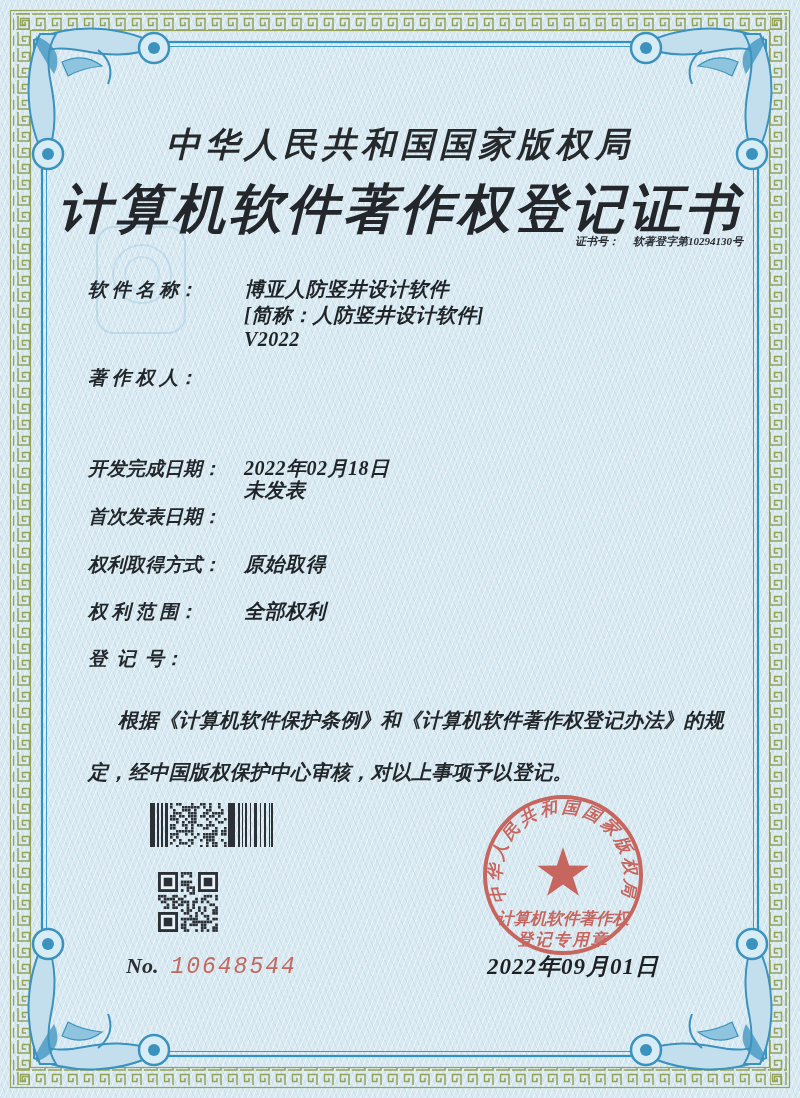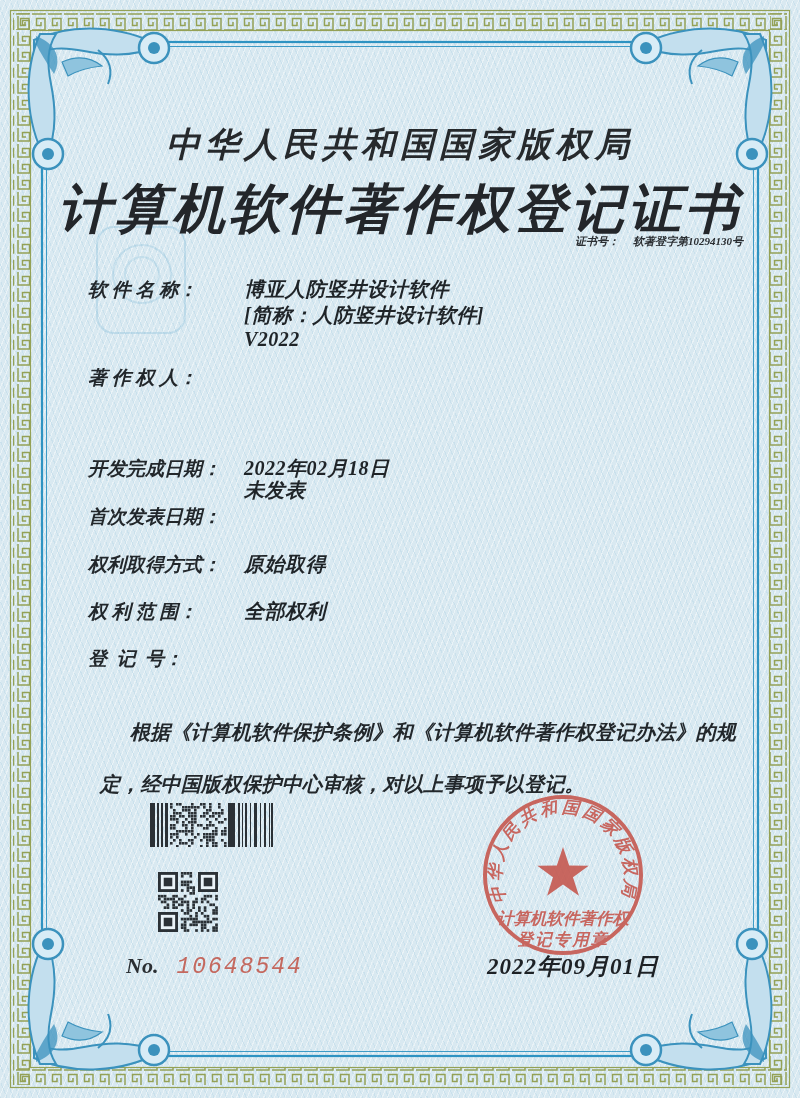--- a/index.html
+++ b/index.html
@@ -29,34 +29,34 @@
     right:57px;top:234px;font-size:11px;font-weight:bold;color:#2a2e32;
   }
   .cert-no .gap{display:inline-block;width:14px;}
   .field-label{
     left:88px;font-size:19px;font-weight:bold;white-space:pre;color:#22272b;
   }
   .field-value{
     left:230px;font-size:20px;font-weight:bold;color:#1f2428;letter-spacing:0.5px;white-space:pre;margin-left:14px;
   }
   .body-par{
-    left:84px;top:690px;width:644px;margin:16px;
+    left:84px;top:690px;width:644px;margin:4px;
     font-size:20px;font-weight:600;line-height:52px;text-indent:30px;
     color:#22272b;letter-spacing:0.2px;
   }
   .watermark{
     left:96px;top:226px;width:86px;height:104px;
     border:2px solid rgba(125,185,215,.45);border-radius:18px;opacity:.7;
   }
   .watermark .c1{position:absolute;left:14px;top:16px;width:56px;height:56px;border:2px solid rgba(125,185,215,.40);border-radius:50%;}
   .watermark .c2{position:absolute;left:26px;top:28px;width:32px;height:32px;border:2px solid rgba(125,185,215,.35);border-radius:50%;}
   .serial{left:126px;top:953px;font-size:22px;font-weight:bold;color:#2a2e32;}
   .serial .num{
     font-family:"Liberation Mono","DejaVu Sans Mono",monospace;
-    color:#c4685e;font-size:23px;letter-spacing:2px;margin-left:18px;font-weight:normal;
+    color:#c4685e;font-size:23px;letter-spacing:2px;margin-left:12px;font-weight:normal;
   }
   .issue-date{left:487px;top:951px;font-size:23px;font-weight:bold;color:#1d2125;letter-spacing:1px;}
   .seal{position:absolute;left:479px;top:791px;opacity:.88;}
 </style>
 </head>
 <body>
 
 <div class="page">
 
   <svg class="border-svg" width="800" height="1098" viewBox="0 0 800 1098">

